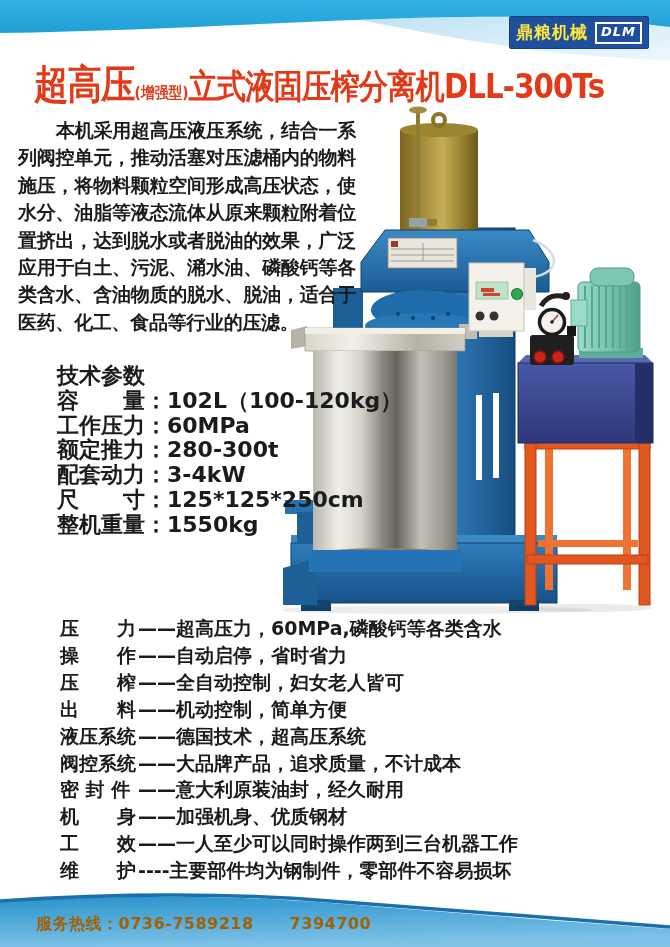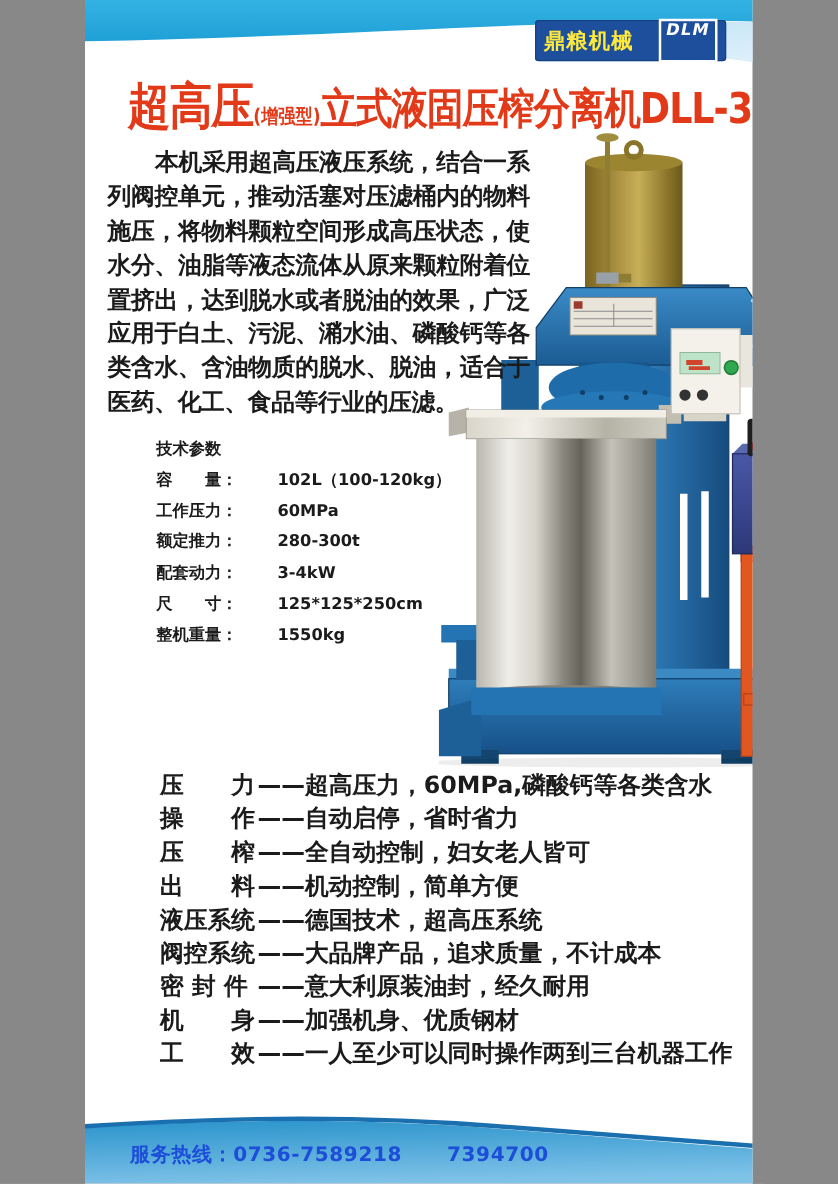--- a/index.html
+++ b/index.html
@@ -1,58 +1,58 @@
 <!DOCTYPE html>
 <html><head>
 <meta charset="utf-8">
 <style>
   html,body{margin:0;padding:0;background:#888;}
   .page{
-    position:relative;width:534px;height:947px;margin:0 auto;
+    position:relative;width:670px;height:947px;margin:0 auto;
     background:#ffffff;overflow:hidden;
     font-family:"DejaVu Sans","Liberation Sans",sans-serif;
     color:#1b1b1b;
   }
   
   .wave-top{position:absolute;top:0;left:0;}
   .wave-bottom{position:absolute;top:890px;left:0;}
   
   .logo{
     position:absolute;top:16px;right:21px;height:33px;
     background:#1d4f9c;border-radius:3px;
     display:flex;align-items:center;padding:0 7px;box-shadow:0 0 0 1px #16407f inset;
   }
   .logo-cn{color:#ffe93c;font-weight:bold;font-size:17px;letter-spacing:1px;white-space:nowrap;}
   .logo-en{
-    margin-left:20px;border:2px solid #ffffff;color:#ffffff;font-weight:bold;
-    font-size:13px;padding:1px 4px 17px;letter-spacing:1px;font-style:italic;line-height:13px;
+    margin-left:7px;border:2px solid #ffffff;color:#ffffff;font-weight:bold;
+    font-size:13px;padding:1px 4px 4px;letter-spacing:1px;font-style:italic;line-height:13px;
   }
   
   .title{
     position:absolute;top:57px;left:34px;width:700px;white-space:nowrap;
     transform:scaleX(0.86);transform-origin:left top;color:#e23a19;font-weight:bold;
   }
   .title .t1{font-size:40px;letter-spacing:-1px;}
   .title .t2{font-size:16px;letter-spacing:0;}
   .title .t3{font-size:34px;letter-spacing:-1px;}
   
   .intro{
     position:absolute;top:117px;left:18px;width:338px;
     font-size:19px;font-weight:600;line-height:27.4px;
     text-align:justify;text-indent:2em;letter-spacing:-0.3px;
   }
   
-  .specs{position:absolute;top:348px;left:57px;font-size:13px;font-weight:bold;line-height:24.8px;white-space:nowrap;}
+  .specs{position:absolute;top:364px;left:57px;font-size:22px;font-weight:bold;line-height:24.8px;white-space:nowrap;}
   .s-label{display:inline-block;min-width:97px;}
   
   .features{position:absolute;top:615px;left:48px;font-size:19px;font-weight:bold;line-height:26.9px;white-space:nowrap;}
   .f-label{display:inline-block;min-width:78px;margin-left:12px;}
   
   .footer-text{
-    position:absolute;top:914px;left:36px;color:#1d4ed8;
+    position:absolute;top:914px;left:36px;color:#a16207;
     font-size:16px;font-weight:bold;white-space:nowrap;letter-spacing:0.5px;
   }
   .footer-text .phone2{margin-left:36px;}
   .machine{position:absolute;left:283px;top:100px;}
 </style>
 </head>
 <body>
 
 <div class="page">
 
@@ -263,20 +263,21 @@
   <div class="features">
     <div><span class="f-label">压　　力</span><span>——</span><span>超高压力，60MPa,磷酸钙等各类含水</span></div>
     <div><span class="f-label">操　　作</span><span>——</span><span>自动启停，省时省力</span></div>
     <div><span class="f-label">压　　榨</span><span>——</span><span>全自动控制，妇女老人皆可</span></div>
     <div><span class="f-label">出　　料</span><span>——</span><span>机动控制，简单方便</span></div>
     <div><span class="f-label">液压系统</span><span>——</span><span>德国技术，超高压系统</span></div>
     <div><span class="f-label">阀控系统</span><span>——</span><span>大品牌产品，追求质量，不计成本</span></div>
     <div><span class="f-label">密 封 件</span><span>——</span><span>意大利原装油封，经久耐用</span></div>
     <div><span class="f-label">机　　身</span><span>——</span><span>加强机身、优质钢材</span></div>
     <div><span class="f-label">工　　效</span><span>——</span><span>一人至少可以同时操作两到三台机器工作</span></div>
+    <div><span class="f-label">维　　护</span><span>----</span><span>主要部件均为钢制件，零部件不容易损坏</span></div>
   </div>
 
   <svg class="wave-bottom" width="670" height="57" viewBox="0 0 670 57">
     <defs>
       <linearGradient id="botGrad" x1="0" y1="0" x2="0.25" y2="1">
         <stop offset="0" stop-color="#2b94cc"></stop>
           <stop offset="1" stop-color="#7ec2e8"></stop>
       </linearGradient>
     </defs>
     <path d="M0,12 C120,5 230,5 330,13 C460,23 580,33 670,39 L670,57 L0,57 Z" fill="url(#botGrad)"></path>

